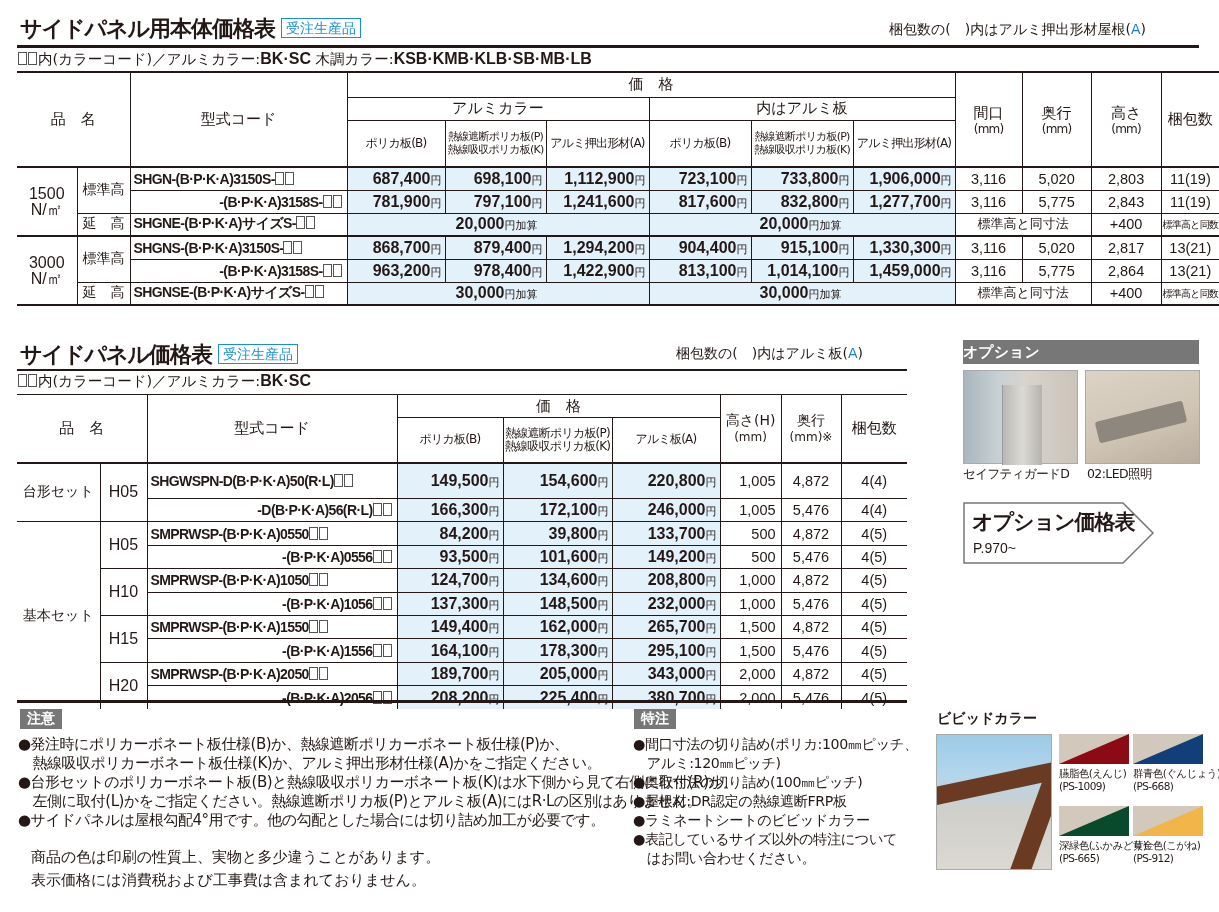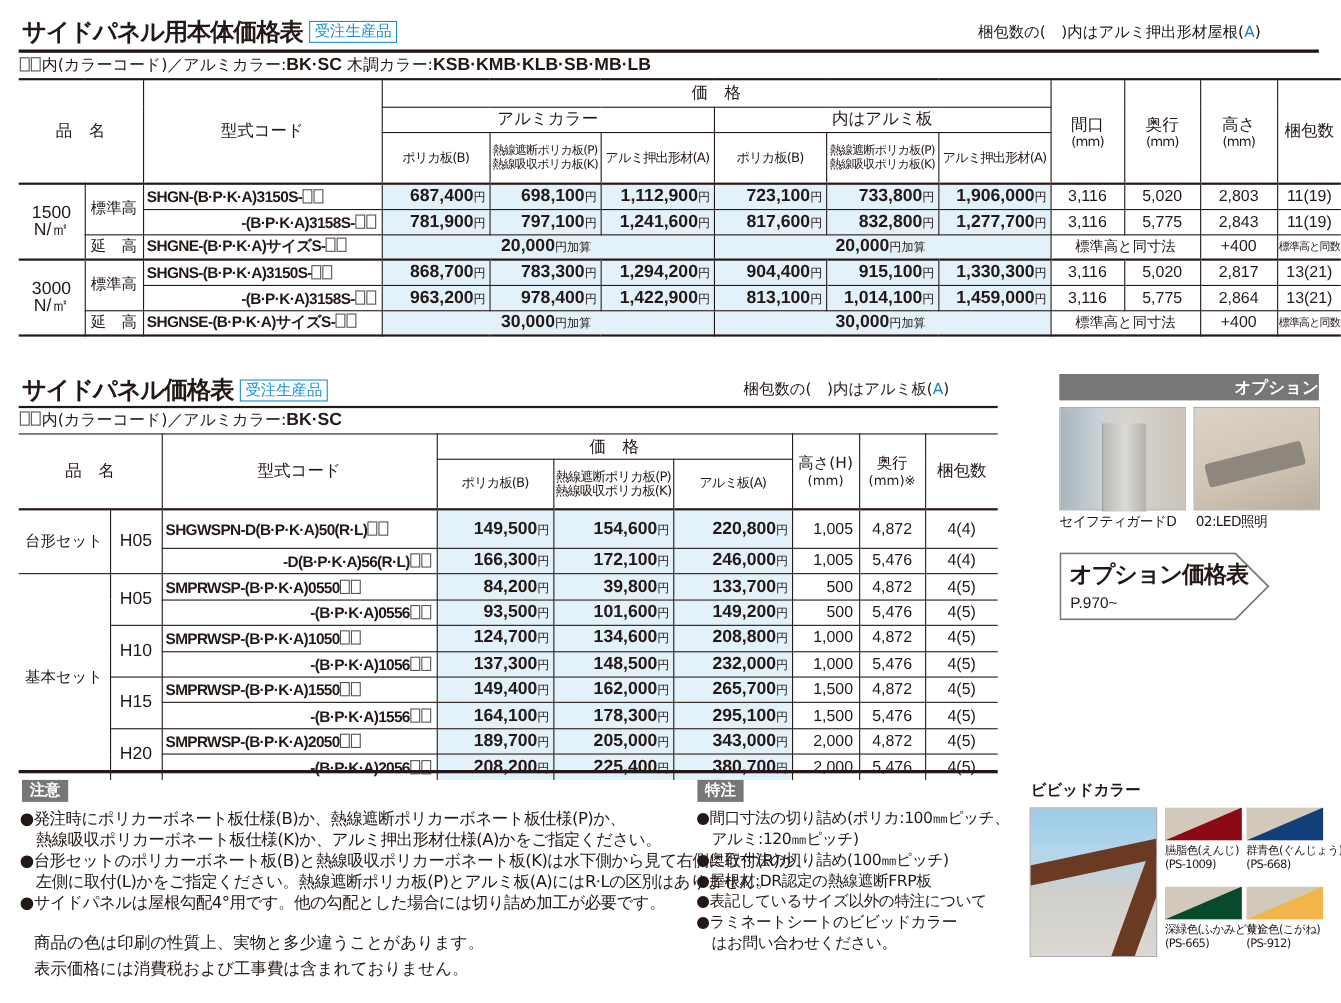--- a/index.html
+++ b/index.html
@@ -21,21 +21,21 @@
   .price .yen { font-size: 11px; font-weight: normal; }
   .code { font-family: "Liberation Sans", sans-serif; font-weight: bold; font-size: 14px; text-align: left; padding-left: 3px; letter-spacing: -0.6px; }
   .code.right { text-align: right; padding-right: 4px; }
   .num { font-family: "Liberation Sans", sans-serif; font-size: 14.5px; }
   .lbl { font-size: 14px; }
   .hdr-bottom { border-bottom: 2.5px solid #231815; }
   .sect-top { border-top: 2.5px solid #231815; }
   .tag { position: absolute; background: #777; color: #fff; font-weight: bold; font-size: 14px; padding: 1px 7px; }
   .notes { font-size: 15px; line-height: 19px; white-space: nowrap; letter-spacing: -0.5px; }
   .plain { font-size: 15px; line-height: 23px; white-space: nowrap; }
-  .opt-head { background: #777; color: #fff; font-weight: bold; font-size: 15px; text-align: right; line-height: 24px; }
+  .opt-head { background: #777; color: #fff; font-weight: bold; font-size: 15px; text-align: left; line-height: 24px; }
   .cap { font-size: 10.5px; line-height: 13px; white-space: nowrap; letter-spacing: -0.6px; }
 </style>
 </head>
 <body>
 
 <div class="abs title" style="left:20px; top:14px;">
   <span>サイドパネル用本体価格表</span><span class="badge">受注生産品</span>
 </div>
 <div class="abs note-right" style="left:889px; top:21px;">
   <span>梱包数の(　)内はアルミ押出形材屋根(</span><span class="blue">A</span><span>)</span>
@@ -141,21 +141,21 @@
   </tr>
 
   <tr style="height:23px" class="sect-top">
     <td rowspan="3" class="num sect-top" style="border-left:none; font-size:16px; line-height:16px;">
           <div>3000</div>
           <div>N/㎡</div>
         </td>
     <td rowspan="2" class="lbl sect-top">標準高</td>
     <td class="code sect-top"><span>SHGNS-(B·P·K·A)3150S-</span><span class="sq"></span><span class="sq"></span></td>
     <td class="price sect-top"><span>868,700</span><span class="yen">円</span></td>
-    <td class="price sect-top"><span>783,300</span><span class="yen">円</span></td>
+    <td class="price sect-top"><span>879,400</span><span class="yen">円</span></td>
     <td class="price sect-top"><span>1,294,200</span><span class="yen">円</span></td>
     <td class="price sect-top"><span>904,400</span><span class="yen">円</span></td>
     <td class="price sect-top"><span>915,100</span><span class="yen">円</span></td>
     <td class="price sect-top"><span>1,330,300</span><span class="yen">円</span></td>
     <td class="num sect-top">3,116</td>
     <td class="num sect-top">5,020</td>
     <td class="num sect-top">2,817</td>
     <td class="num sect-top" style="border-right:none">13(21)</td>
   </tr>
   <tr style="height:23px">
@@ -365,22 +365,22 @@
   <div>商品の色は印刷の性質上、実物と多少違うことがあります。</div>
   <div>表示価格には消費税および工事費は含まれておりません。</div>
 </div>
 
 <div class="tag" style="left:634px; top:709px;">特注</div>
 <div class="abs" style="left:633px; top:735px; font-size:14.2px; line-height:19px; white-space:nowrap; letter-spacing:-0.4px;">
   <div>●間口寸法の切り詰め(ポリカ:100㎜ピッチ、</div>
   <div>　アルミ:120㎜ピッチ)</div>
   <div>●奥行寸法の切り詰め(100㎜ピッチ)</div>
   <div>●屋根材:DR認定の熱線遮断FRP板</div>
+  <div>●ラミネートシートのビビッドカラー</div>
   <div>●表記しているサイズ以外の特注について</div>
-  <div>●ラミネートシートのビビッドカラー</div>
   <div>　はお問い合わせください。</div>
 </div>
 
 <div class="abs" style="left:937px; top:710px; font-size:14px; font-weight:bold;">ビビッドカラー</div>
 <div class="abs" style="left:936px; top:734px; width:116px; height:136px; border:1px solid #aaa; background:linear-gradient(180deg,#9ccbe8 0%,#b3d6ec 30%,#cfcfcb 55%,#dcd8d1 100%); overflow:hidden;">
   <div class="abs" style="left:-10px; top:38px; width:150px; height:18px; background:#6a3a22; transform:rotate(-12deg);"></div>
   <div class="abs" style="left:90px; top:30px; width:20px; height:120px; background:#6a3a22; transform:rotate(20deg);"></div>
 </div>
 
 <svg class="abs" style="left:1059px; top:734px;" width="70" height="30">

